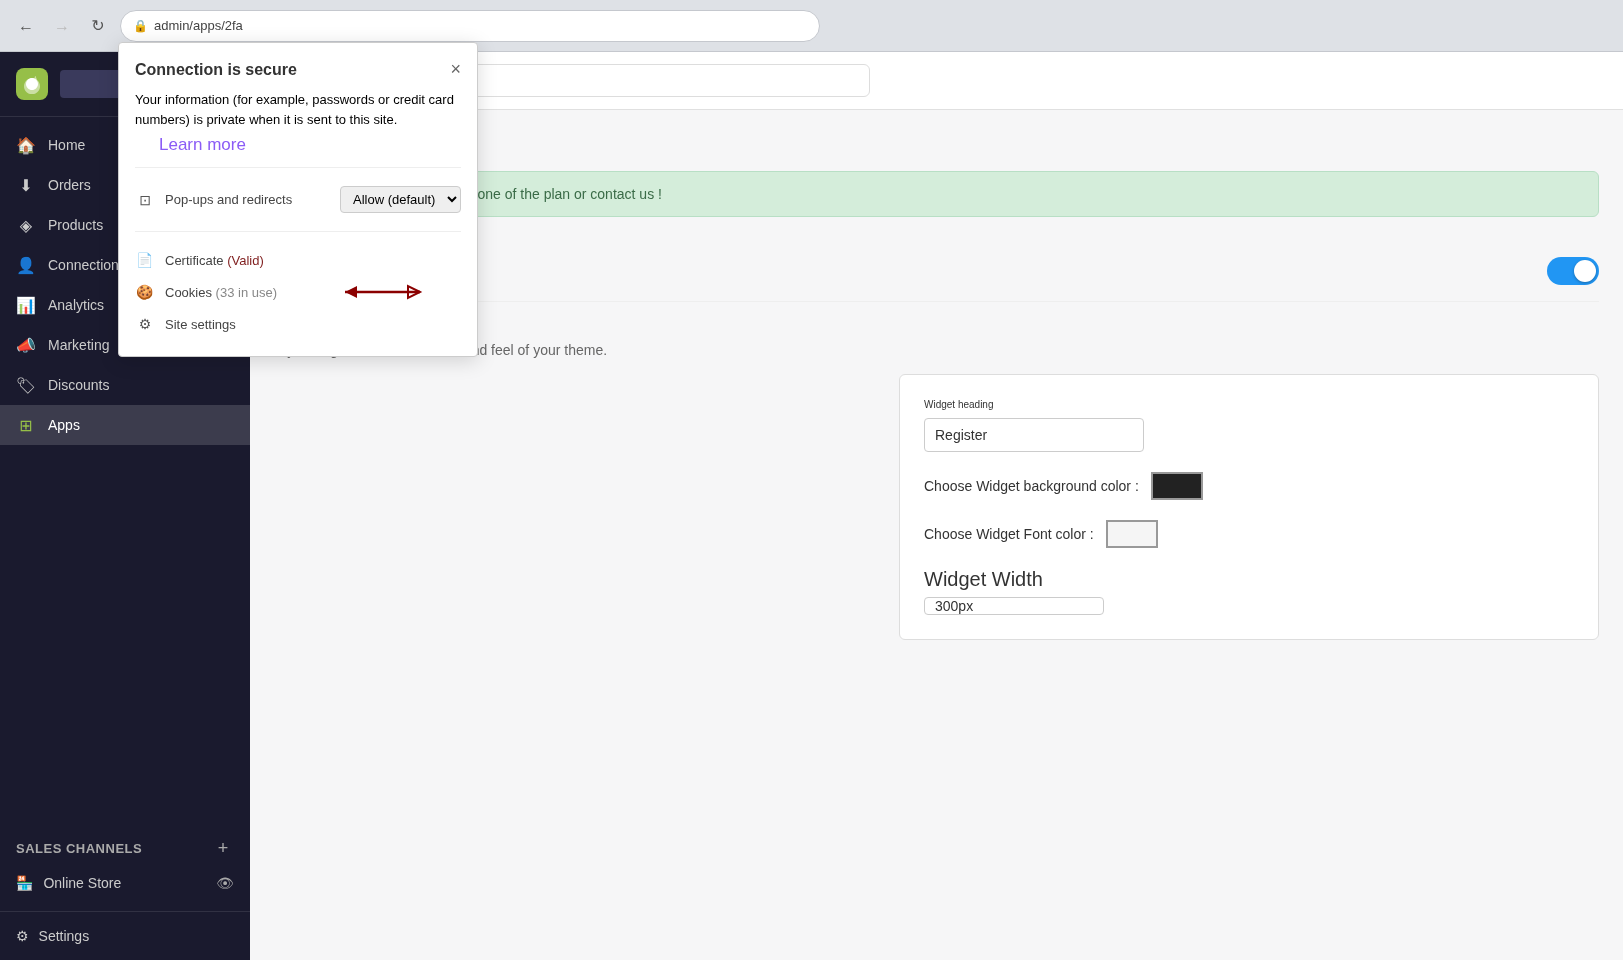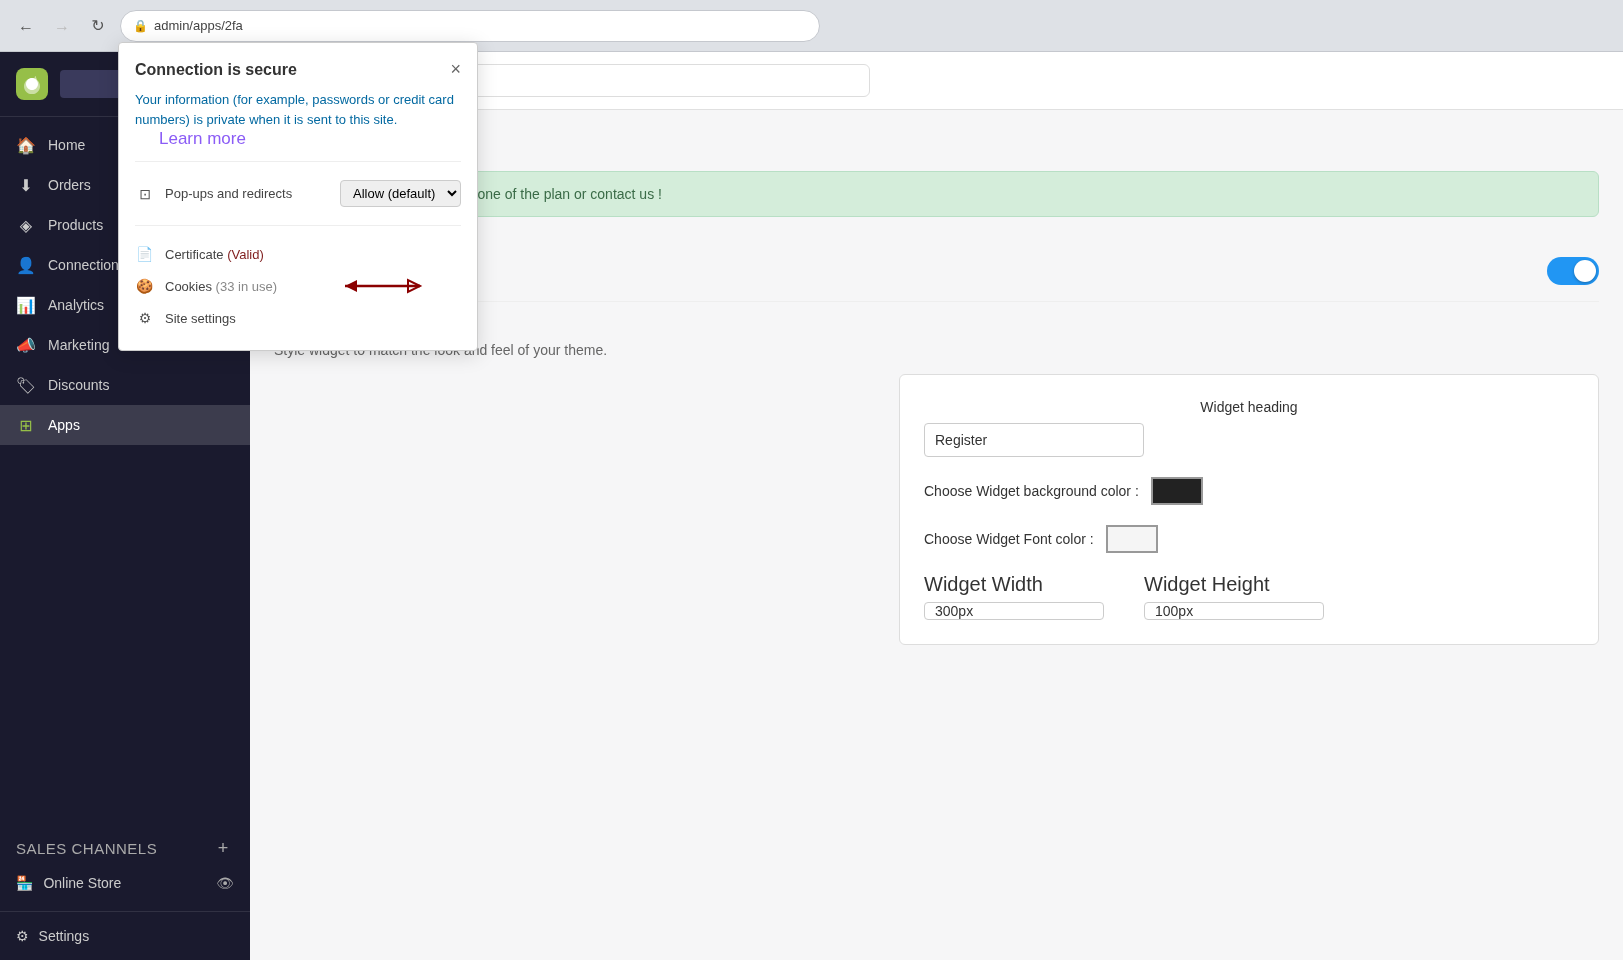--- a/index.html
+++ b/index.html
@@ -21,21 +21,21 @@
     .sidebar-header { padding: 16px; display: flex; align-items: center; gap: 12px; border-bottom: 1px solid rgba(255,255,255,0.1); }
     .shopify-logo { width: 32px; height: 32px; background: #96bf48; border-radius: 8px; display: flex; align-items: center; justify-content: center; }
     .store-name { background: #3a3a5c; border-radius: 4px; width: 80px; height: 28px; }
     .nav-items { padding: 8px 0; flex: 1; }
     .nav-item { display: flex; align-items: center; gap: 12px; padding: 10px 16px; color: #ccc; font-size: 14px; cursor: pointer; }
     .nav-item:hover, .nav-item.active { background: rgba(255,255,255,0.1); color: white; }
     .nav-item.active { background: rgba(255,255,255,0.15); }
     .nav-icon { width: 20px; height: 20px; display: flex; align-items: center; justify-content: center; font-size: 16px; flex-shrink: 0; }
     .sales-channels-section { padding: 12px 16px; }
     .sales-channels-header { display: flex; align-items: center; justify-content: space-between; margin-bottom: 8px; }
-    .sales-channels-title { color: #aaa; font-size: 15px; font-weight: 400; letter-spacing: 0.5px; text-transform: uppercase; }
+    .sales-channels-title { color: #aaa; font-size: 13px; font-weight: 700; letter-spacing: 0.5px; text-transform: uppercase; }
     .add-btn { width: 22px; height: 22px; background: none; border: none; color: #aaa; font-size: 18px; cursor: pointer; display: flex; align-items: center; justify-content: center; }
     .online-store-item { display: flex; align-items: center; gap: 10px; padding: 8px 0; color: #ccc; font-size: 14px; }
     .sidebar-bottom { padding: 16px; border-top: 1px solid rgba(255,255,255,0.1); }
     .settings-item { display: flex; align-items: center; gap: 10px; color: #ccc; font-size: 14px; cursor: pointer; }
 
     
     .main-content { flex: 1; display: flex; flex-direction: column; background: #f6f6f7; overflow: hidden; }
     .top-bar { background: white; padding: 12px 20px; border-bottom: 1px solid #e0e0e0; display: flex; align-items: center; }
     .search-bar { display: flex; align-items: center; gap: 8px; border: 1px solid #ddd; border-radius: 6px; padding: 6px 14px; width: 600px; background: white; }
     .search-bar input { border: none; outline: none; font-size: 14px; width: 100%; }
@@ -52,37 +52,37 @@
     .toggle input { opacity: 0; width: 0; height: 0; }
     .toggle-slider { position: absolute; inset: 0; background: #2196F3; border-radius: 28px; cursor: pointer; transition: 0.3s; }
     .toggle-slider:before { content: ''; position: absolute; width: 22px; height: 22px; background: white; border-radius: 50%; top: 3px; right: 3px; transition: 0.3s; box-shadow: 0 1px 3px rgba(0,0,0,0.3); }
 
     .widget-settings-section { margin-top: 16px; }
     .widget-title-text { font-size: 16px; font-weight: 600; color: #333; margin-bottom: 6px; }
     .widget-subtitle { font-size: 14px; color: #666; }
 
     
     .widget-panel { background: white; border: 1px solid #ddd; border-radius: 6px; padding: 24px; margin-top: 16px; max-width: 700px; margin-left: auto; }
-    .widget-panel-label { font-size: 14px; color: #333; margin-bottom: 8px; font-weight: 500; text-align: center; }
+    .widget-panel-label { font-size: 10px; color: #333; margin-bottom: 8px; font-weight: 500; }
     .widget-input { width: 220px; border: 1px solid #ccc; border-radius: 4px; padding: 8px 10px; font-size: 14px; color: #333; margin-bottom: 20px; }
     .color-row { display: flex; align-items: center; gap: 12px; margin-bottom: 20px; font-size: 14px; color: #333; }
     .color-swatch { width: 52px; height: 28px; border: 2px solid #999; display: inline-block; cursor: pointer; }
     .color-swatch.black { background: #222; }
     .color-swatch.white { background: #f5f5f5; }
     .dimension-row { display: flex; gap: 40px; }
     .dimension-group { display: flex; flex-direction: column; gap: 6px; }
     .dimension-label { font-size: 20px; color: #333; font-weight: 500; }
     .dimension-input { width: 180px; border: 1px solid #ccc; border-radius: 4px; padding: 0 10px; font-size: 14px; color: #333; }
 
     
     .security-popup { position: absolute; top: 42px; left: 118px; width: 360px; background: white; border: 1px solid #ccc; border-radius: 4px; box-shadow: 0 4px 20px rgba(0,0,0,0.15); z-index: 100; padding: 16px; }
     .popup-header { display: flex; align-items: center; justify-content: space-between; margin-bottom: 10px; }
     .popup-title { font-size: 16px; font-weight: 600; color: #333; }
     .close-btn { background: none; border: none; font-size: 18px; cursor: pointer; color: #666; }
-    .popup-desc { font-size: 13px; color: #0369a1; line-height: 1.5; margin-bottom: 0; }
+    .popup-desc { font-size: 13px; color: #000000; line-height: 1.5; margin-bottom: 6px; }
     .learn-more { color: #8b5cf6; font-size: 17px; text-decoration: none; cursor: pointer; margin-left: 24px; }
     .popup-divider { border: none; border-top: 1px solid #eee; margin: 12px 0; }
     .popup-row { display: flex; align-items: center; gap: 10px; padding: 6px 0; font-size: 13px; color: #444; }
     .popup-row-label { flex: 1; }
     .popup-select { border: 1px solid #ccc; border-radius: 4px; padding: 4px 8px; font-size: 13px; cursor: pointer; }
     .popup-icon { width: 20px; height: 20px; display: flex; align-items: center; justify-content: center; color: #555; font-size: 14px; flex-shrink: 0; }
     .icon-active { color: #96bf48; }
   </style>
 </head>
 <body>
@@ -205,24 +205,20 @@
         <div class="color-row">
           <span>Choose Widget Font color :</span>
           <span class="color-swatch white"></span>
         </div>
 
         <div class="dimension-row">
           <div class="dimension-group">
             <span class="dimension-label">Widget Width</span>
             <input class="dimension-input" type="text" value="300px" style="">
           </div>
-          <div class="dimension-group">
-            <span class="dimension-label">Widget Height</span>
-            <input class="dimension-input" type="text" value="100px" style="">
-          </div>
         </div>
       </div>
     </div>
   </div>
 </div>
 
 <div class="security-popup">
   <div class="popup-header">
     <span class="popup-title">Connection is secure</span>
     <button class="close-btn">×</button>

